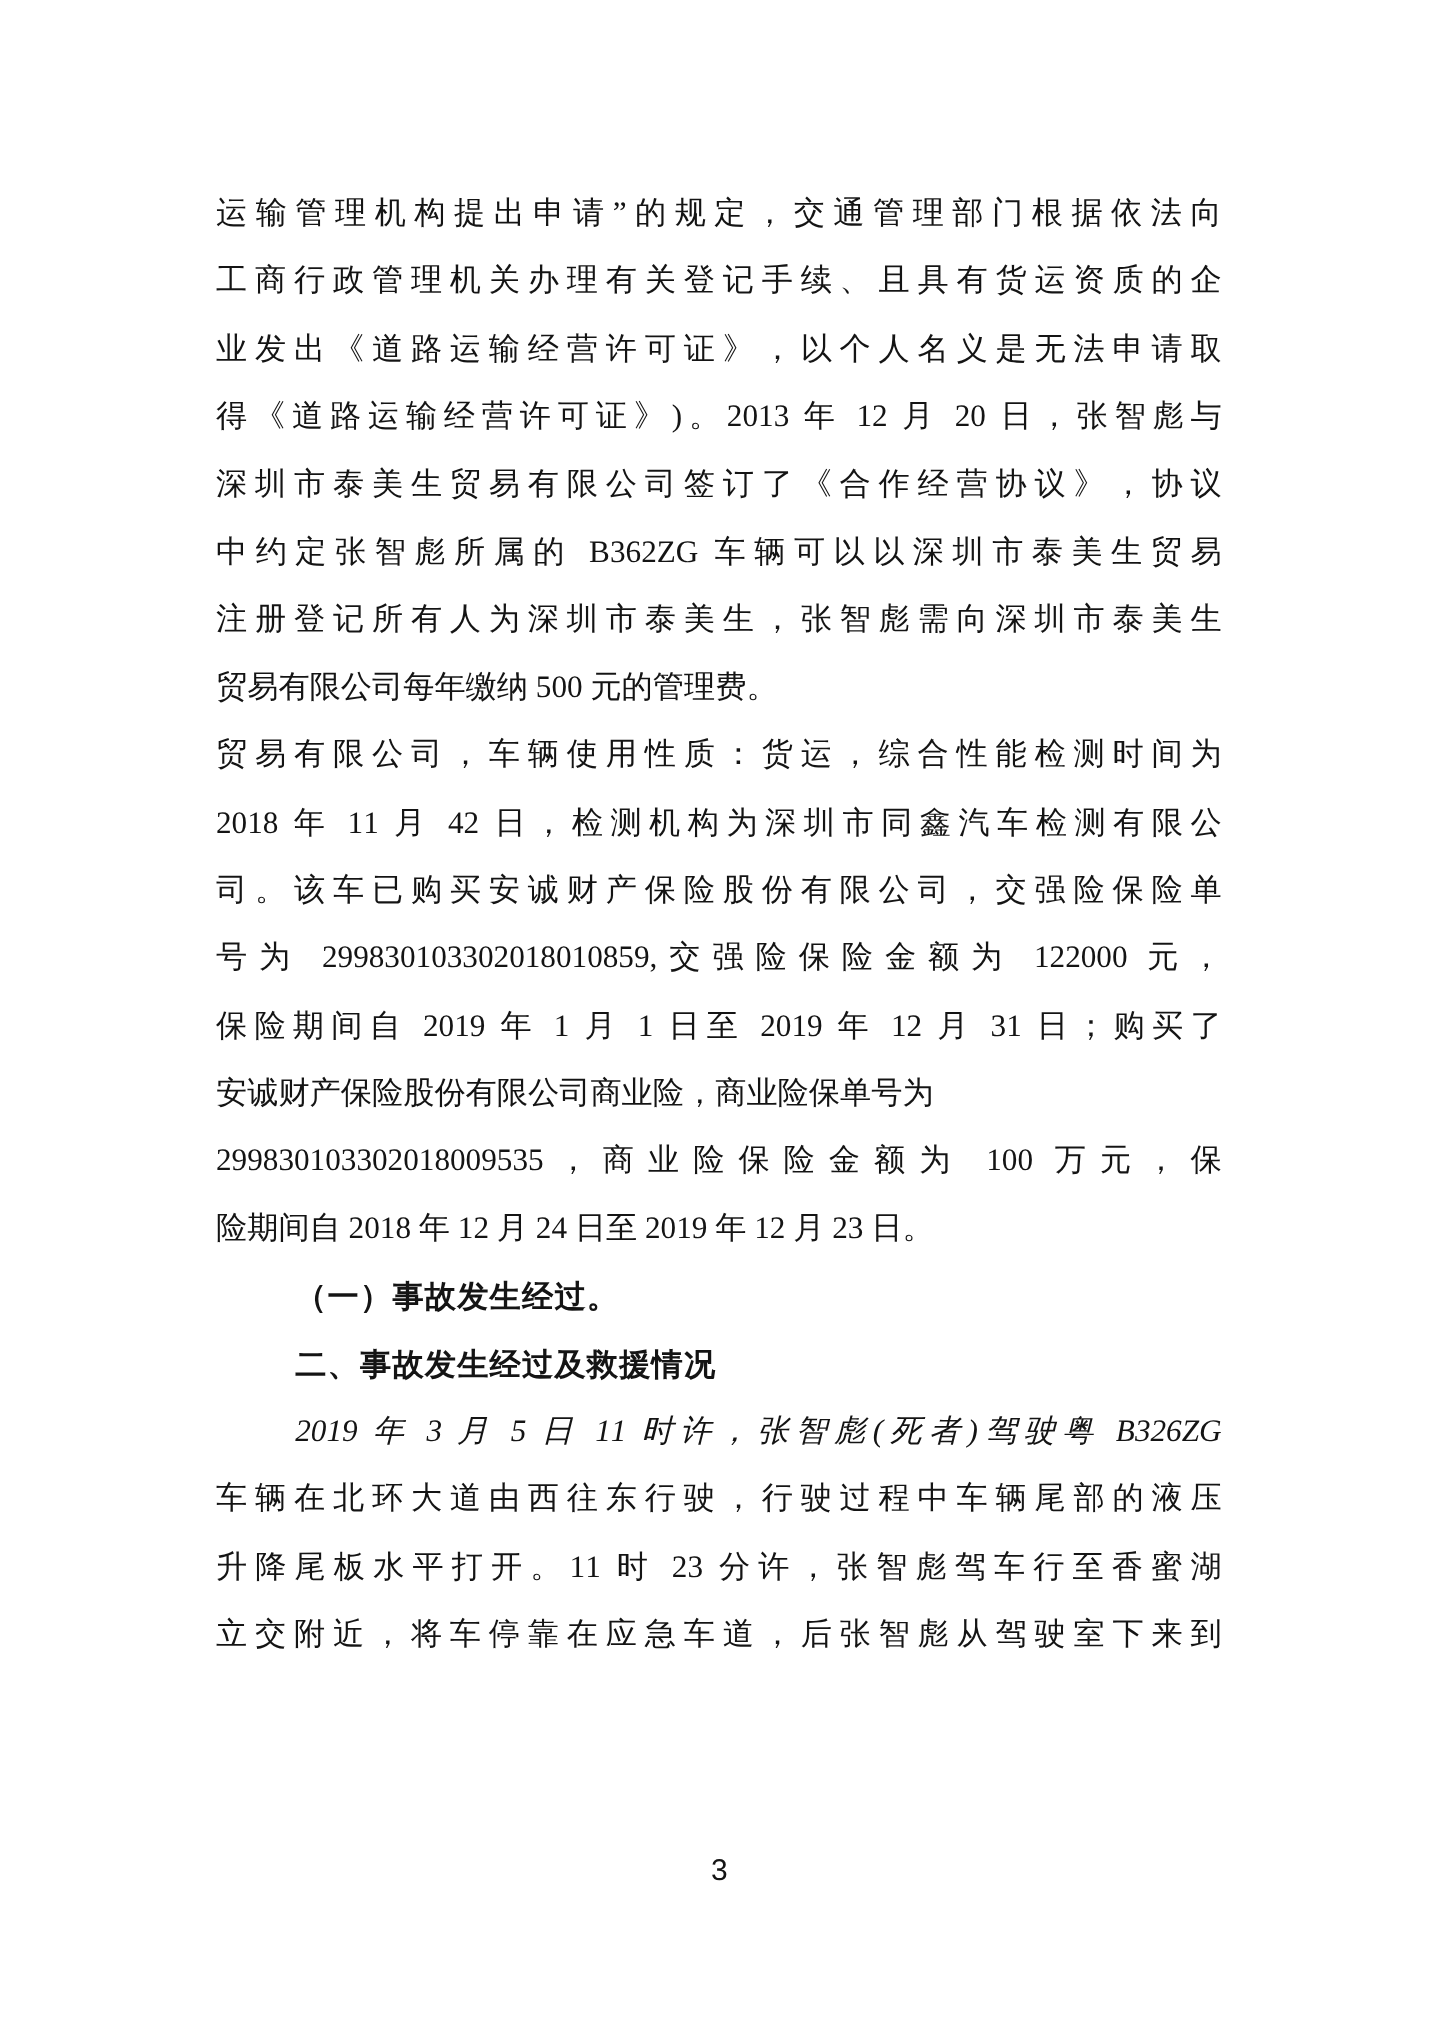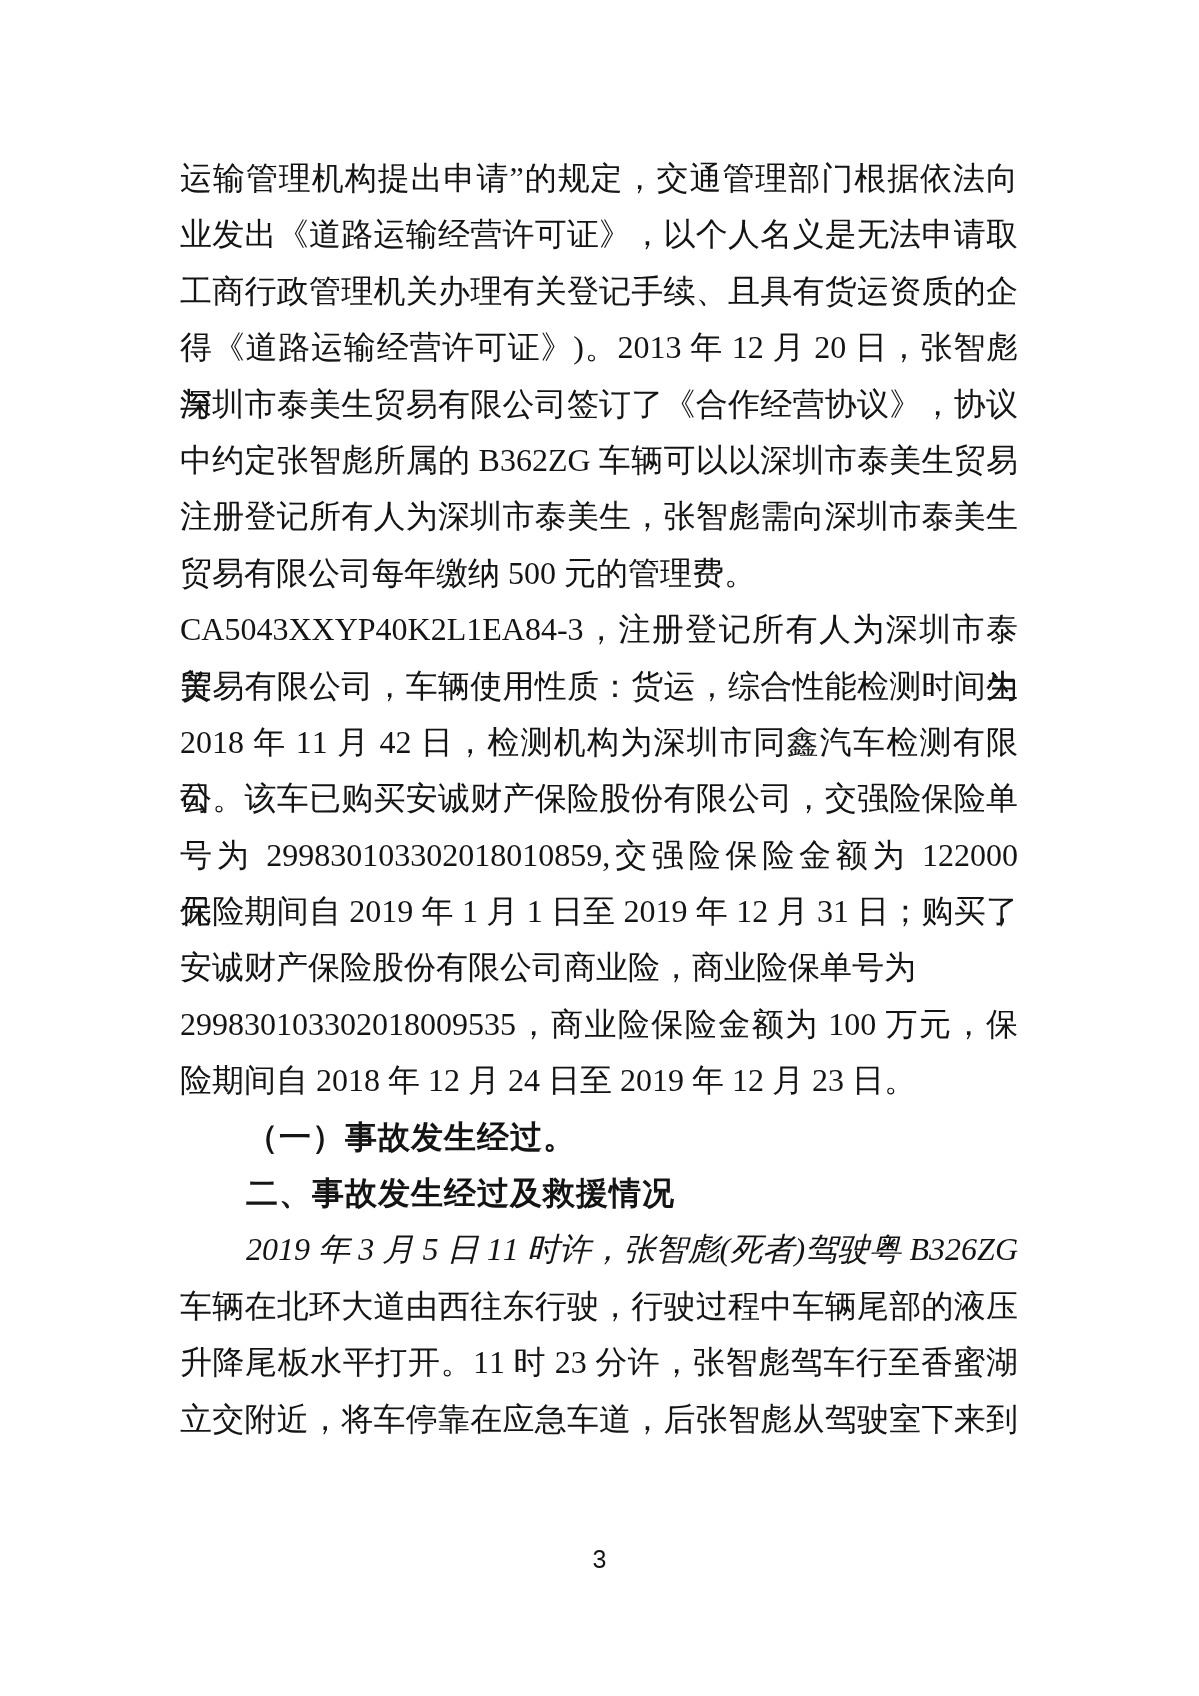--- a/index.html
+++ b/index.html
@@ -18,21 +18,21 @@
   }
   .text-block {
     position: absolute;
     left: 180px;
     top: 150px;
     width: 838px;
   }
   .line {
     height: 56.4px;
     line-height: 56.4px;
-    font-size: 32px;
+    font-size: 26px;
     white-space: nowrap;
     text-align: left;
     font-kerning: none;
   }
   .line.jl {
     white-space: normal;
     text-align: justify;
     text-align-last: justify;
     text-justify: inter-character;
   }
@@ -60,28 +60,27 @@
     font-family: "Liberation Sans", "DejaVu Sans", sans-serif;
     color: #141414;
   }
 </style>
 </head>
 <body>
 
 <div class="page">
   <div class="text-block" id="text-block">
       <div class="line jl">运输管理机构提出申请”的规定，交通管理部门根据依法向</div>
+      <div class="line jl">工商行政管理机关办理有关登记手续、且具有货运资质的企</div>
       <div class="line jl">业发出《道路运输经营许可证》，以个人名义是无法申请取</div>
-      <div class="line jl">工商行政管理机关办理有关登记手续、且具有货运资质的企</div>
       <div class="line jl">得《道路运输经营许可证》)。2013 年 12 月 20 日，张智彪与</div>
       <div class="line jl">深圳市泰美生贸易有限公司签订了《合作经营协议》，协议</div>
       <div class="line jl">中约定张智彪所属的 B362ZG 车辆可以以深圳市泰美生贸易</div>
       <div class="line jl">注册登记所有人为深圳市泰美生，张智彪需向深圳市泰美生</div>
       <div class="line">贸易有限公司每年缴纳 500 元的管理费。</div>
-      <div class="line jl">CA5043XXYP40K2L1EA84-3，注册登记所有人为深圳市泰美生</div>
       <div class="line jl">贸易有限公司，车辆使用性质：货运，综合性能检测时间为</div>
       <div class="line jl">2018 年 11 月 42 日，检测机构为深圳市同鑫汽车检测有限公</div>
       <div class="line jl">司。该车已购买安诚财产保险股份有限公司，交强险保险单</div>
       <div class="line jl">号为 299830103302018010859,交强险保险金额为 122000 元，</div>
       <div class="line jl">保险期间自 2019 年 1 月 1 日至 2019 年 12 月 31 日；购买了</div>
       <div class="line">安诚财产保险股份有限公司商业险，商业险保单号为</div>
       <div class="line jl">299830103302018009535，商业险保险金额为 100 万元，保</div>
       <div class="line">险期间自 2018 年 12 月 24 日至 2019 年 12 月 23 日。</div>
       <div class="line indent heading">（一）事故发生经过。</div>
       <div class="line indent heading">二、事故发生经过及救援情况</div>

